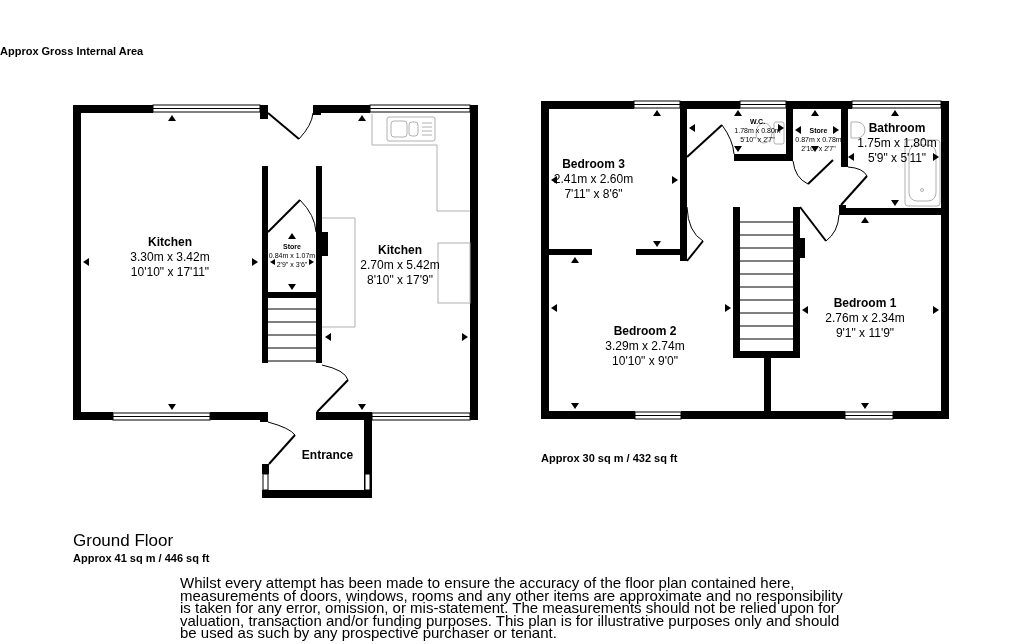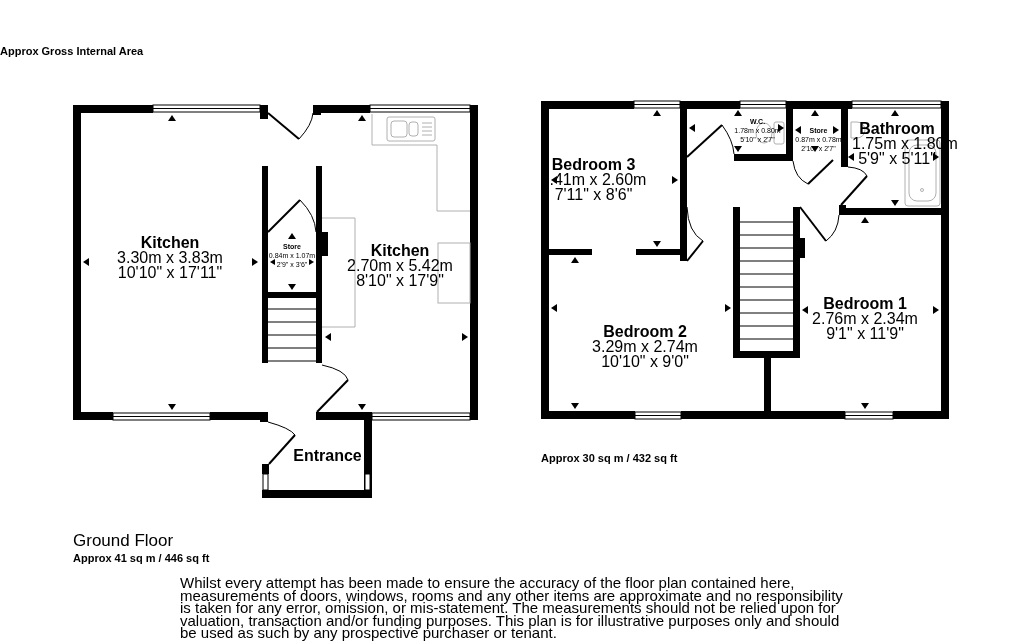--- a/index.html
+++ b/index.html
@@ -1,21 +1,21 @@
 <!DOCTYPE html>
 <html><head>
 <meta charset="utf-8">
 <style>
   html, body { margin:0; padding:0; background:#ffffff; }
   body { width:1024px; height:644px; position:relative; overflow:hidden; font-family:"Liberation Sans", sans-serif; color:#000; }
   .abs { position:absolute; }
   .title { left:0; width:1010px; top:33px; text-align:left; font-weight:bold; font-size:11px; line-height:13px;margin-top:12px; }
   .floor-title { font-size:17px; line-height:20px; }
   .floor-area { font-size:11px; font-weight:bold; line-height:14px; }
-  .room { text-align:center; font-size:16px; line-height:15px; white-space:nowrap; }
+  .room { text-align:center; font-size:12px; line-height:15px; white-space:nowrap; }
   .room .name { font-weight:bold; }
   .room.small { font-size:7px; line-height:9px; }
   .disclaimer { left:180px; width:664px; top:577px; text-align:left; font-size:15px; line-height:12.5px; }
   svg { position:absolute; left:0; top:0; }
 </style>
 </head>
 <body>
 
 <div class="abs title">
   <div>Approx Gross Internal Area</div>
@@ -215,21 +215,21 @@
       <path d="M815,110 l-4,6 h8z"></path>
         <path d="M815,152 l-4,-6 h8z"></path>
       <path d="M795,130 l6,-4 v8z"></path>
         <path d="M839,130 l-6,-4 v8z"></path>
     </g>
   </g>
 </svg>
 
 <div class="abs room" style="left:100px; width:140px; top:235px;">
   <div class="name">Kitchen</div>
-  <div>3.30m x 3.83m</div>
+  <div>3.30m x 3.42m</div>
   <div>10'10" x 17'11"</div>
 </div>
 <div class="abs room small" style="left:262px; width:60px; top:242px;">
   <div class="name">Store</div>
   <div>0.84m x 1.07m</div>
   <div>2'9" x 3'6"</div>
 </div>
 <div class="abs room" style="left:335px; width:130px; top:243px;">
   <div class="name">Kitchen</div>
   <div>2.70m x 5.42m</div>

